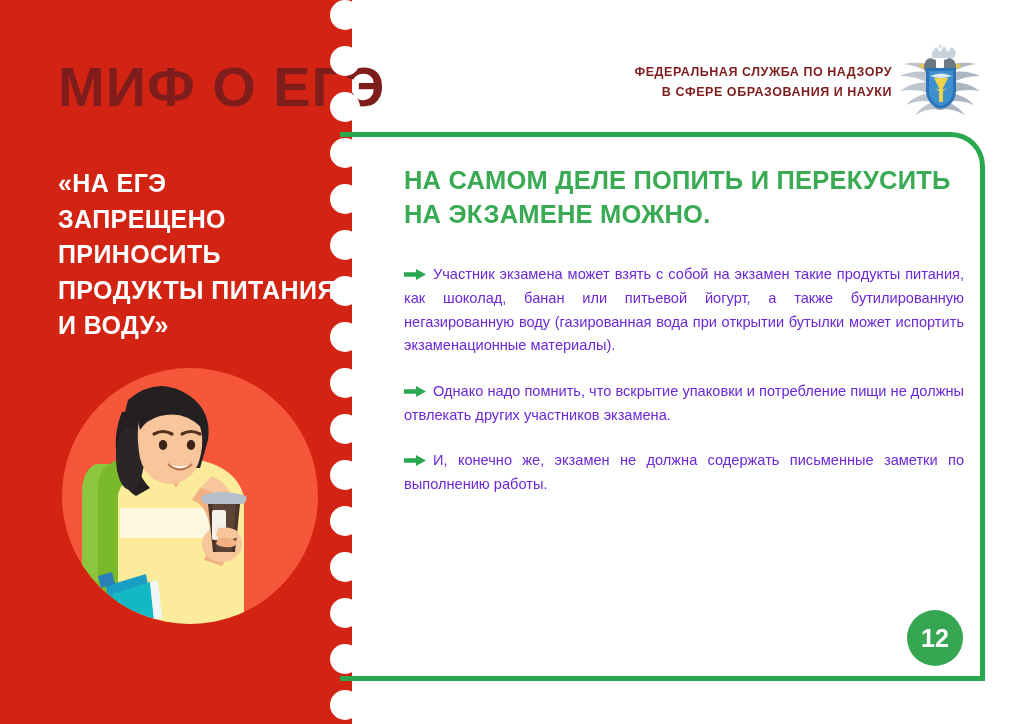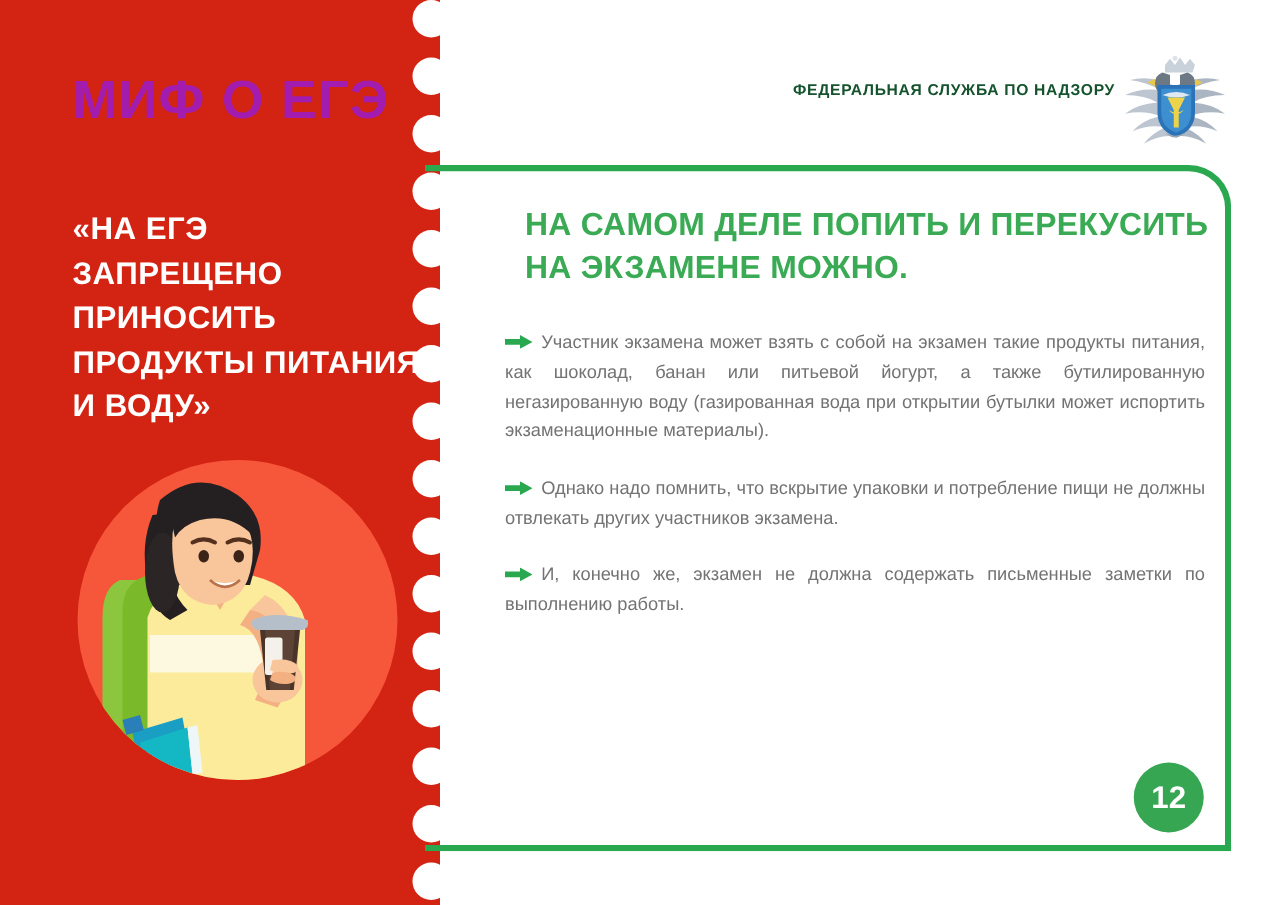--- a/index.html
+++ b/index.html
@@ -28,22 +28,22 @@
     top: 0;
     width: 352px;
     height: 724px;
     background: #d32313;
   }
   .myth-title {
     position: absolute;
     left: 58px;
     top: 58px;
     width: 290px;
-    color: #a21caf;
-    font-size: 43px;
+    color: #7f1d1d;
+    font-size: 56px;
     font-weight: bold;
     letter-spacing: 1px;
     line-height: 1.05;
     white-space: nowrap;
   }
   .myth-quote {
     position: absolute;
     left: 58px;
     top: 166px;
     width: 280px;
@@ -92,21 +92,21 @@
   }
   .illu-svg { display: block; }
 
   
   .org-text {
     position: absolute;
     right: 132px;
     top: 62px;
     width: 300px;
     text-align: right;
-    color: #14532d;
+    color: #7f1d1d;
     font-size: 12.5px;
     font-weight: bold;
     letter-spacing: 0.55px;
     line-height: 1.62;
   }
   .emblem {
     position: absolute;
     left: 894px;
     top: 44px;
     width: 92px;
@@ -136,26 +136,26 @@
     top: 164px;
     width: 572px;
     z-index: 3;
   }
   .fact-heading {
     color: #3aab54;
     font-size: 25.5px;
     font-weight: bold;
     line-height: 1.32;
     letter-spacing: 0.2px;
-    margin: 0 0 32px 16px;
+    margin: 0 0 32px 0;
   }
   .bullet {
     position: relative;
     margin: 0 12px 22px 0;
-    color: #737373;
+    color: #6d28d9;
     font-size: 14.6px;
     line-height: 1.62;
     text-align: justify;
     font-weight: normal;
   }
   .bullet:last-child { margin-bottom: 0; }
   .arrow-icon {
     display: inline-block;
     width: 22px;
     height: 11px;
@@ -257,20 +257,21 @@
     <div class="dot" style="top:520px"></div>
     <div class="dot" style="top:566px"></div>
     <div class="dot" style="top:612px"></div>
     <div class="dot" style="top:658px"></div>
     <div class="dot" style="top:704px"></div>
 
   </div>
 
   <div class="org-text">
     <div>ФЕДЕРАЛЬНАЯ СЛУЖБА ПО НАДЗОРУ</div>
+    <div>В СФЕРЕ ОБРАЗОВАНИЯ И НАУКИ</div>
   </div>
 
   <div class="emblem">
     <svg width="92" height="72" viewBox="0 0 92 72">
 
       <g fill="#b9c3ce">
         <path d="M44 24 q-18 -8 -34 -4 q14 2 24 8 q-16 -2 -28 4 q16 0 26 6 q-16 1 -26 9 q16 -3 28 2 q-14 3 -22 12 q14 -6 26 -3 q-11 5 -17 13 q12 -7 23 -6 z" opacity="0.95"></path>
       </g>
       <g fill="#a7b2bf">
         <path d="M48 24 q18 -8 34 -4 q-14 2 -24 8 q16 -2 28 4 q-16 0 -26 6 q16 1 26 9 q-16 -3 -28 2 q14 3 22 12 q-14 -6 -26 -3 q11 5 17 13 q-12 -7 -23 -6 z" opacity="0.95"></path>

